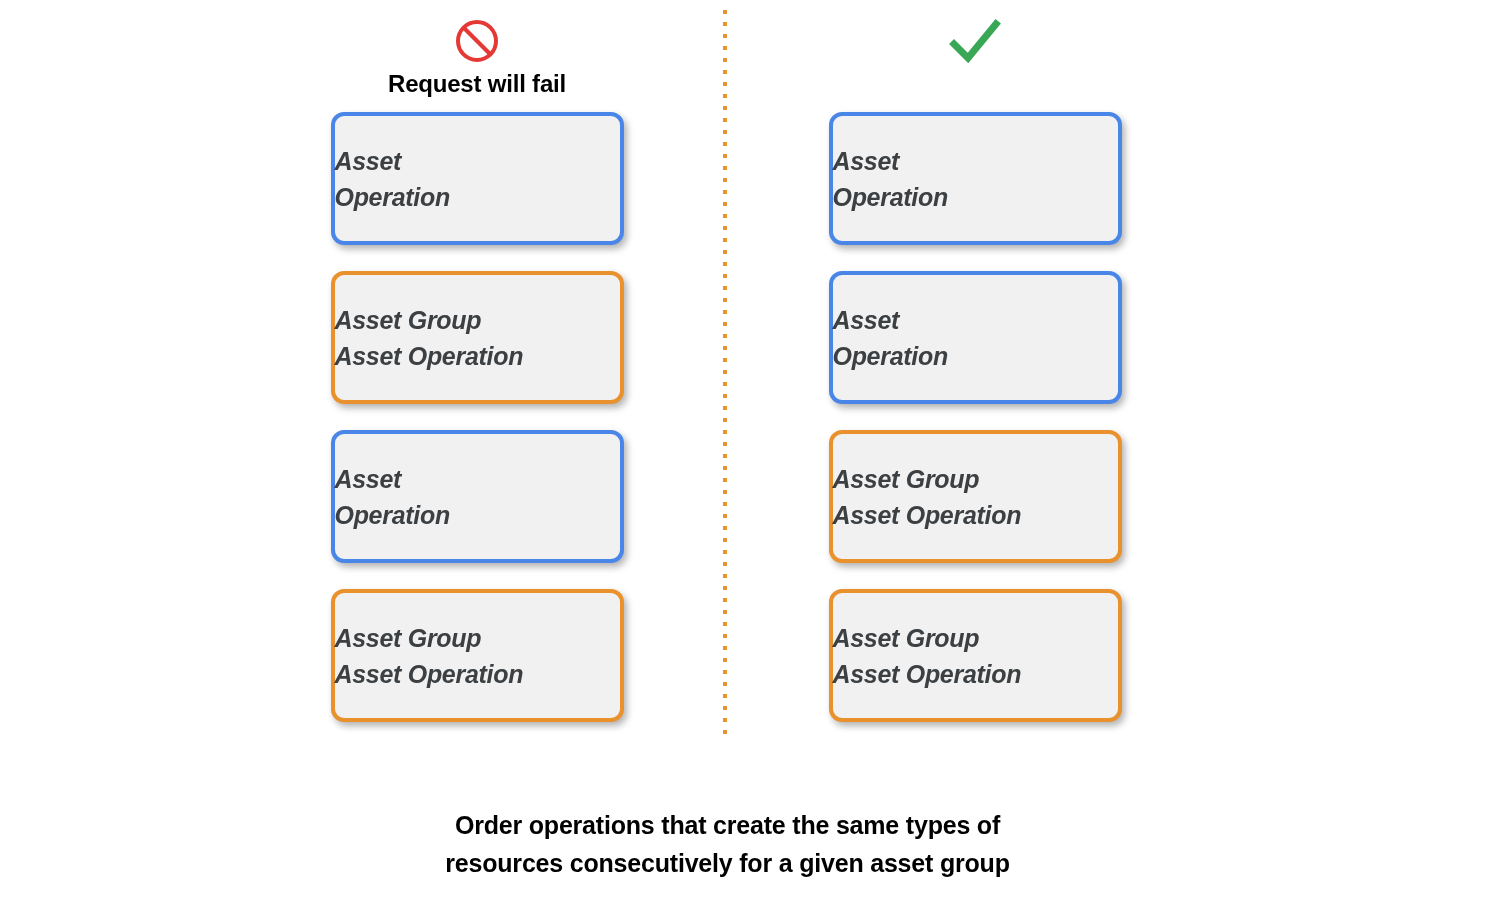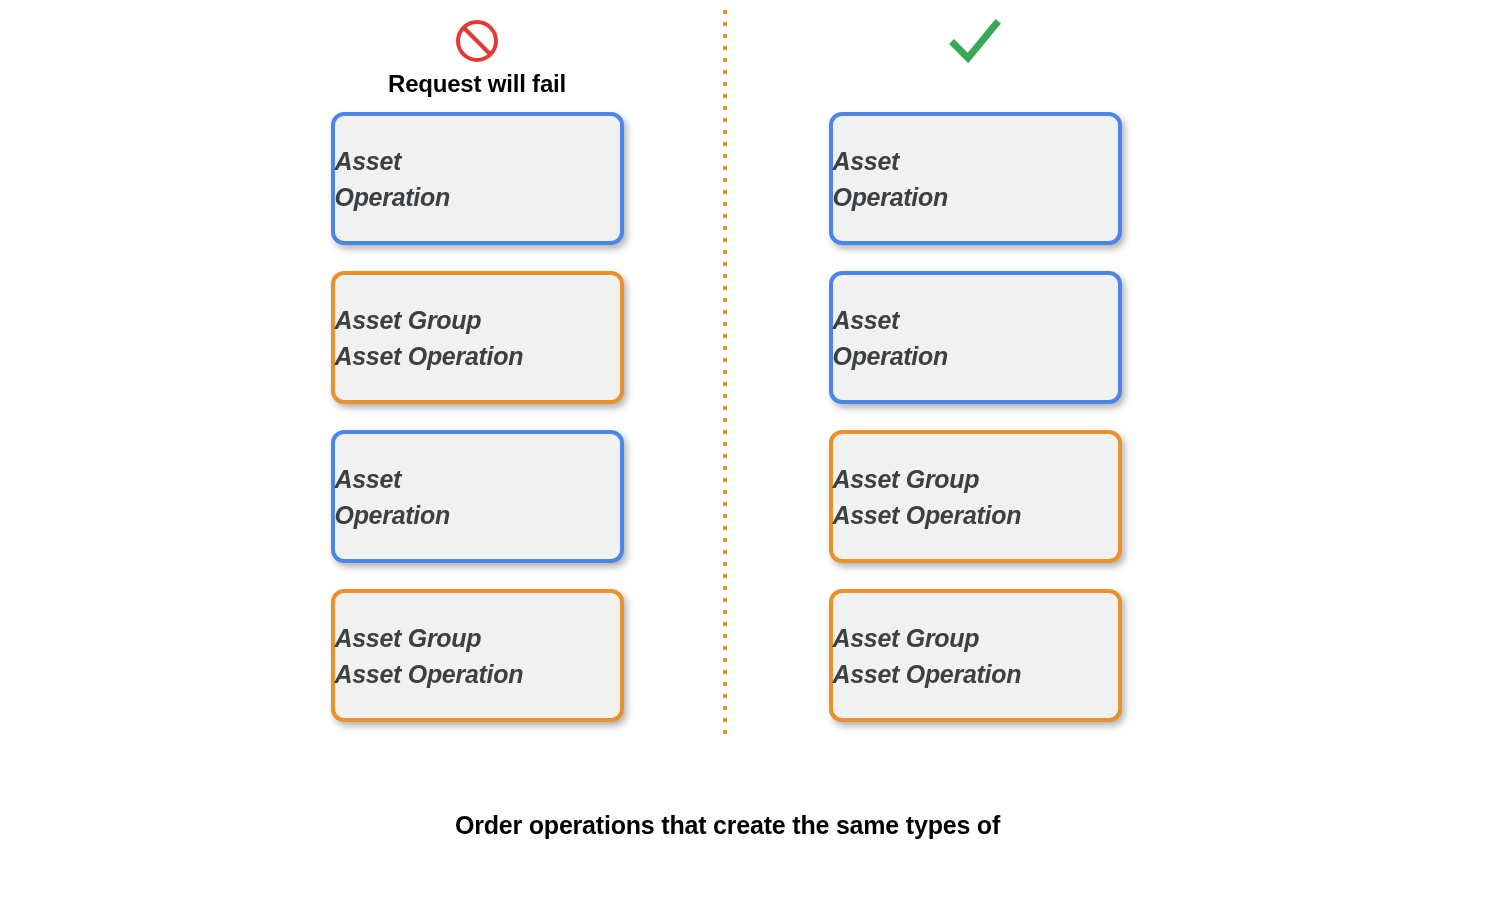--- a/index.html
+++ b/index.html
@@ -194,15 +194,16 @@
       <div class="card orange">
         <div class="card-line">Asset Group</div>
         <div class="card-line">Asset Operation</div>
       </div>
 
     </div>
   </div>
 
   <div class="caption">
     <span class="cap-line">Order operations that create the same types of</span>
+    <span class="cap-line">resources consecutively for a given asset group</span>
   </div>
 
 </div>
 
 </body></html>

